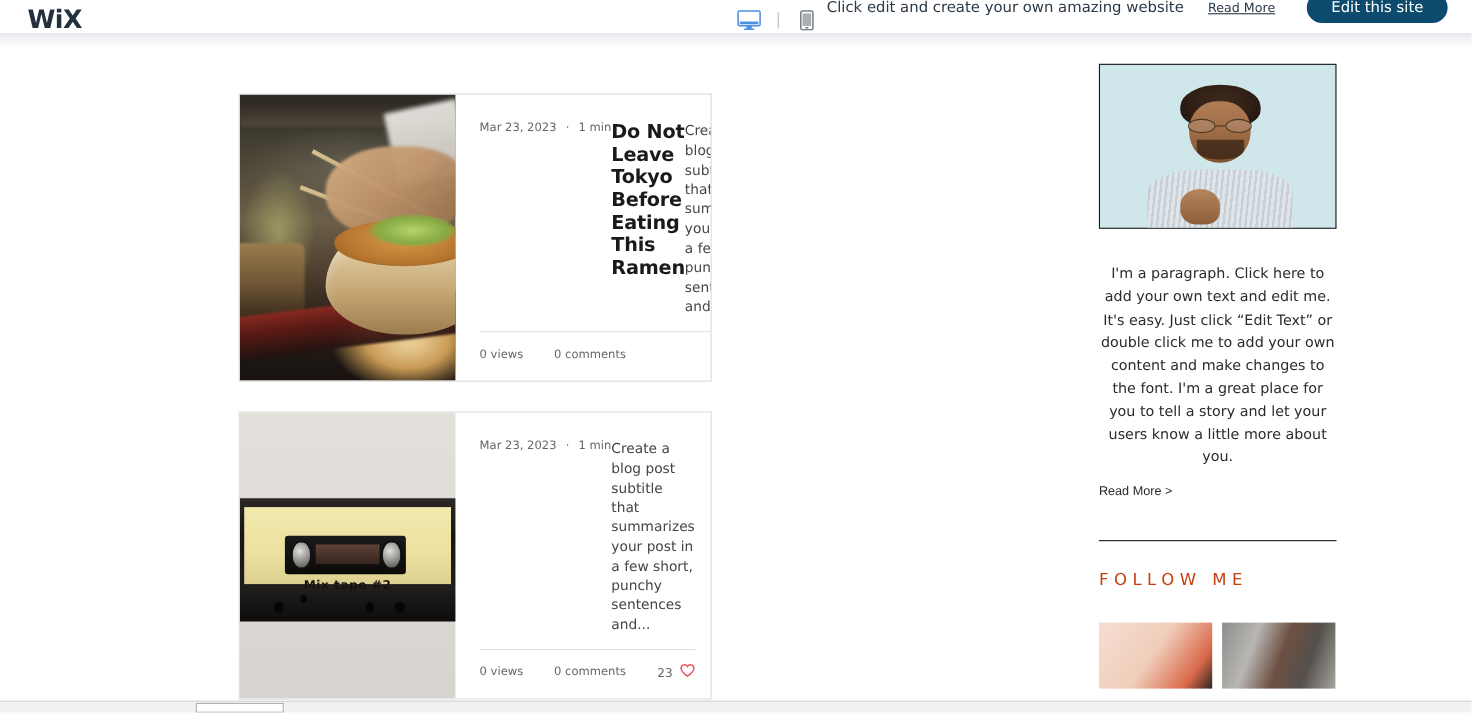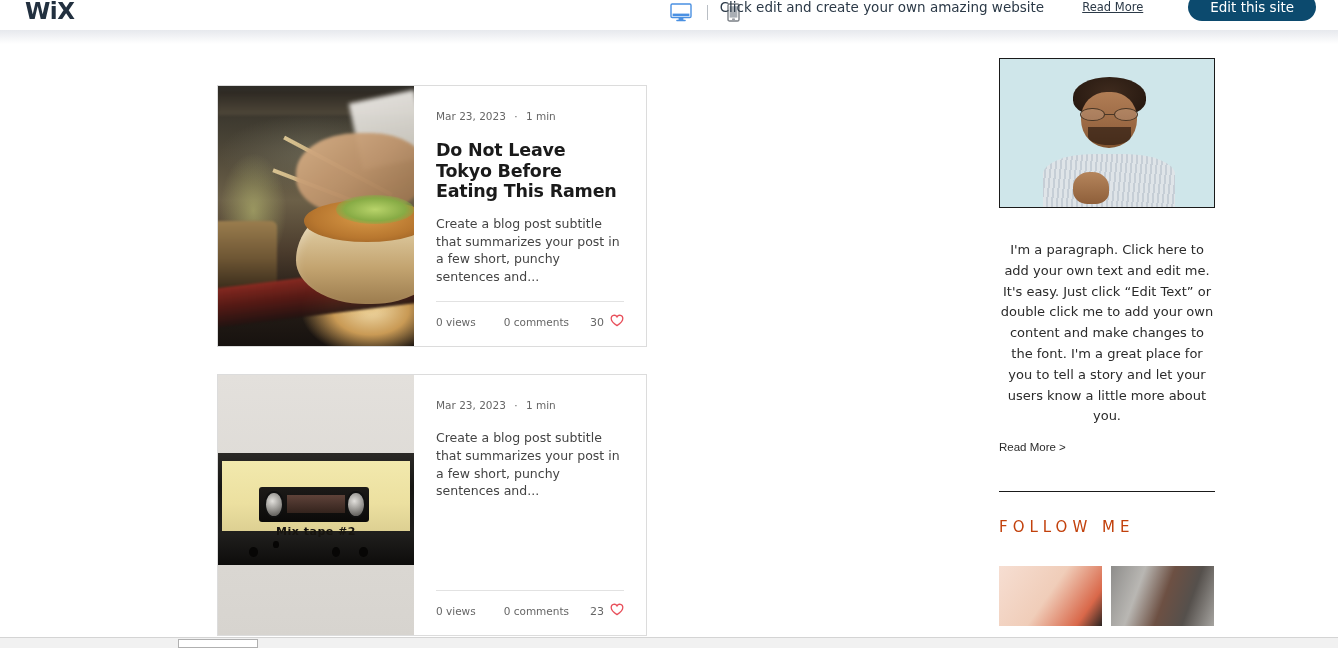--- a/index.html
+++ b/index.html
@@ -12,21 +12,21 @@
     font-family: "Liberation Sans", sans-serif;
   }
 
   
   .wix-topbar {
     position: relative;
     width: 100%;
     height: 30px;
     background: #ffffff;
     display: flex;
-    align-items: flex-start;
+    align-items: flex-end;
     z-index: 50;
   }
   .wix-topbar::after {
     content: "";
     position: absolute;
     left: 0; right: 0; top: 30px;
     height: 14px;
     background: linear-gradient(to bottom, rgba(210,214,222,0.55), rgba(255,255,255,0));
     pointer-events: none;
   }
@@ -60,21 +60,21 @@
   .vm-divider {
     width: 1px; height: 15px; background: #b9bec4;
   }
 
   .topbar-right {
     position: absolute;
     right: 0; top: 0;
     height: 14px;
     display: flex;
     align-items: center;
-    gap: 16px;
+    gap: 0;
   }
   .promo-text {
     font-size: 13.5px;
     color: #2b3947;
     font-family: "DejaVu Sans", sans-serif;
     white-space: nowrap;
   }
   .promo-readmore {
     font-size: 11.5px;
     color: #2b3947;
@@ -297,21 +297,21 @@
     border-radius: 50%;
     background: #060504;
     top: 64%;
   }
 
   
   .post-body {
     flex: 1;
     padding: 24px 22px 0 22px;
     display: flex;
-    flex-direction: column;
+    flex-direction: row;
     position: relative;
   }
   .post-meta {
     font-size: 10.5px;
     color: #666666;
     font-family: "DejaVu Sans", sans-serif;
     margin-bottom: 18px;
     white-space: nowrap;
   }
   .post-meta .dot { margin: 0 5px; }

